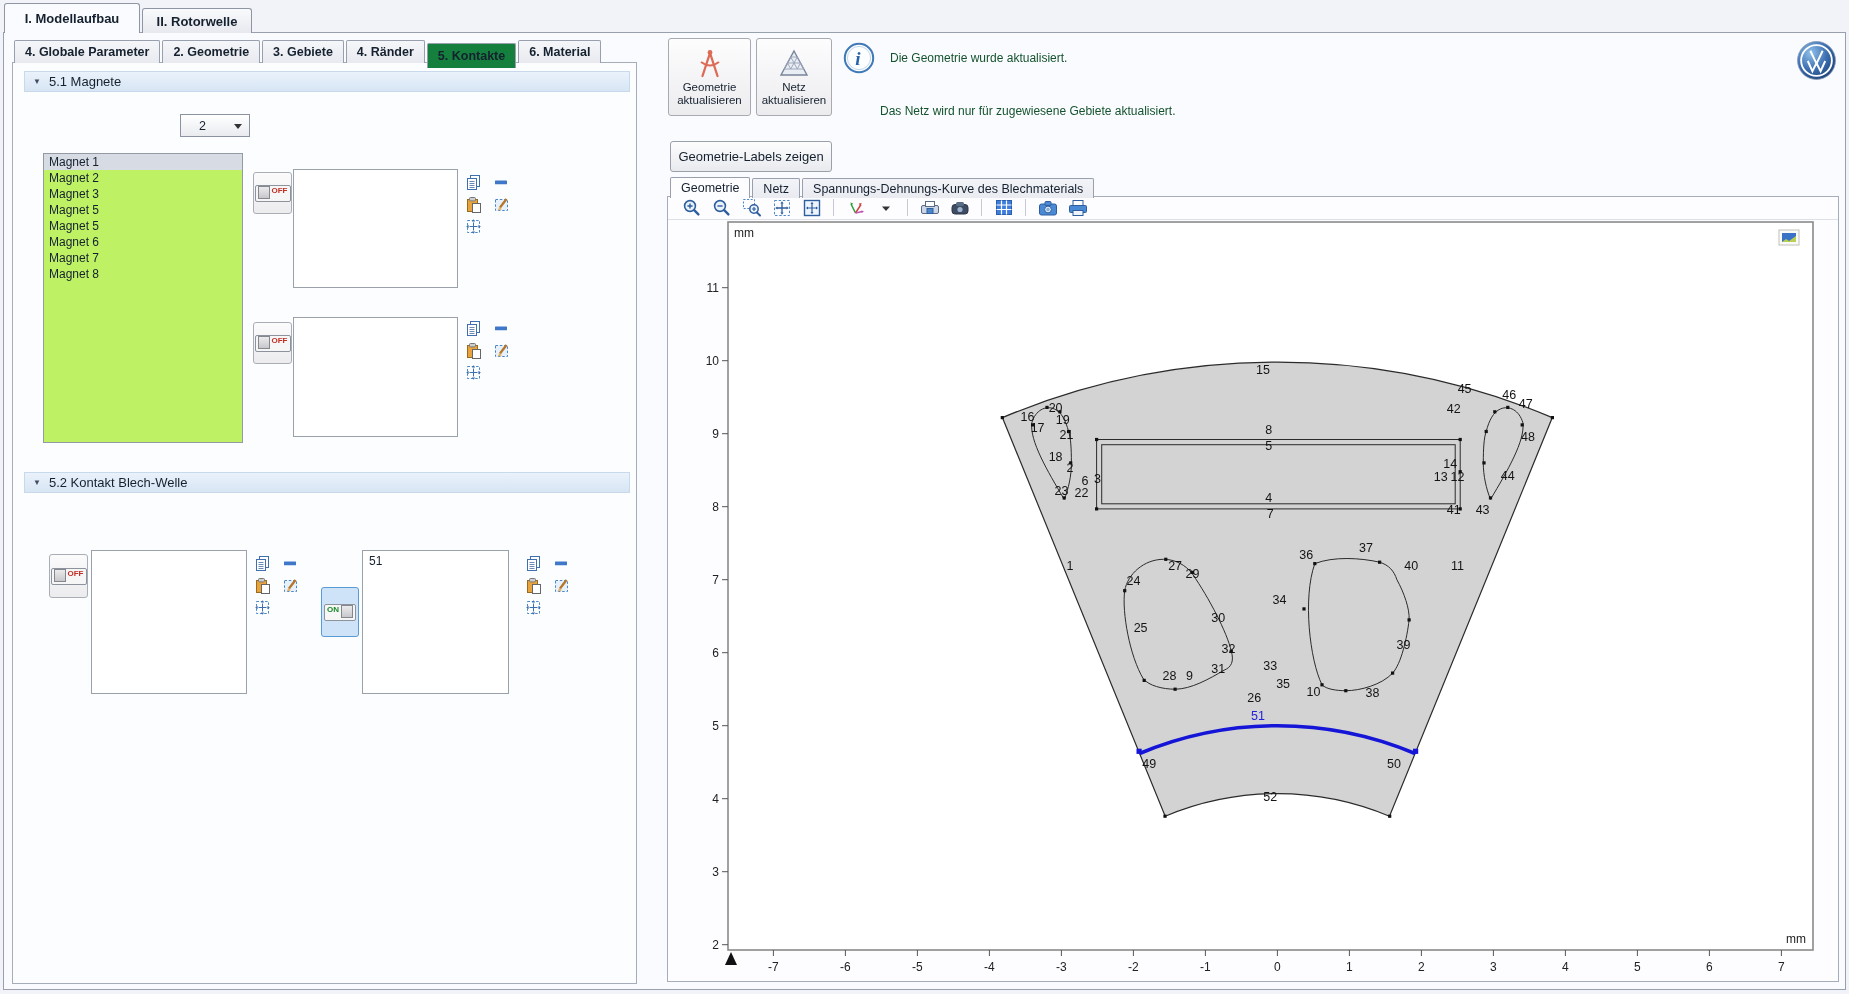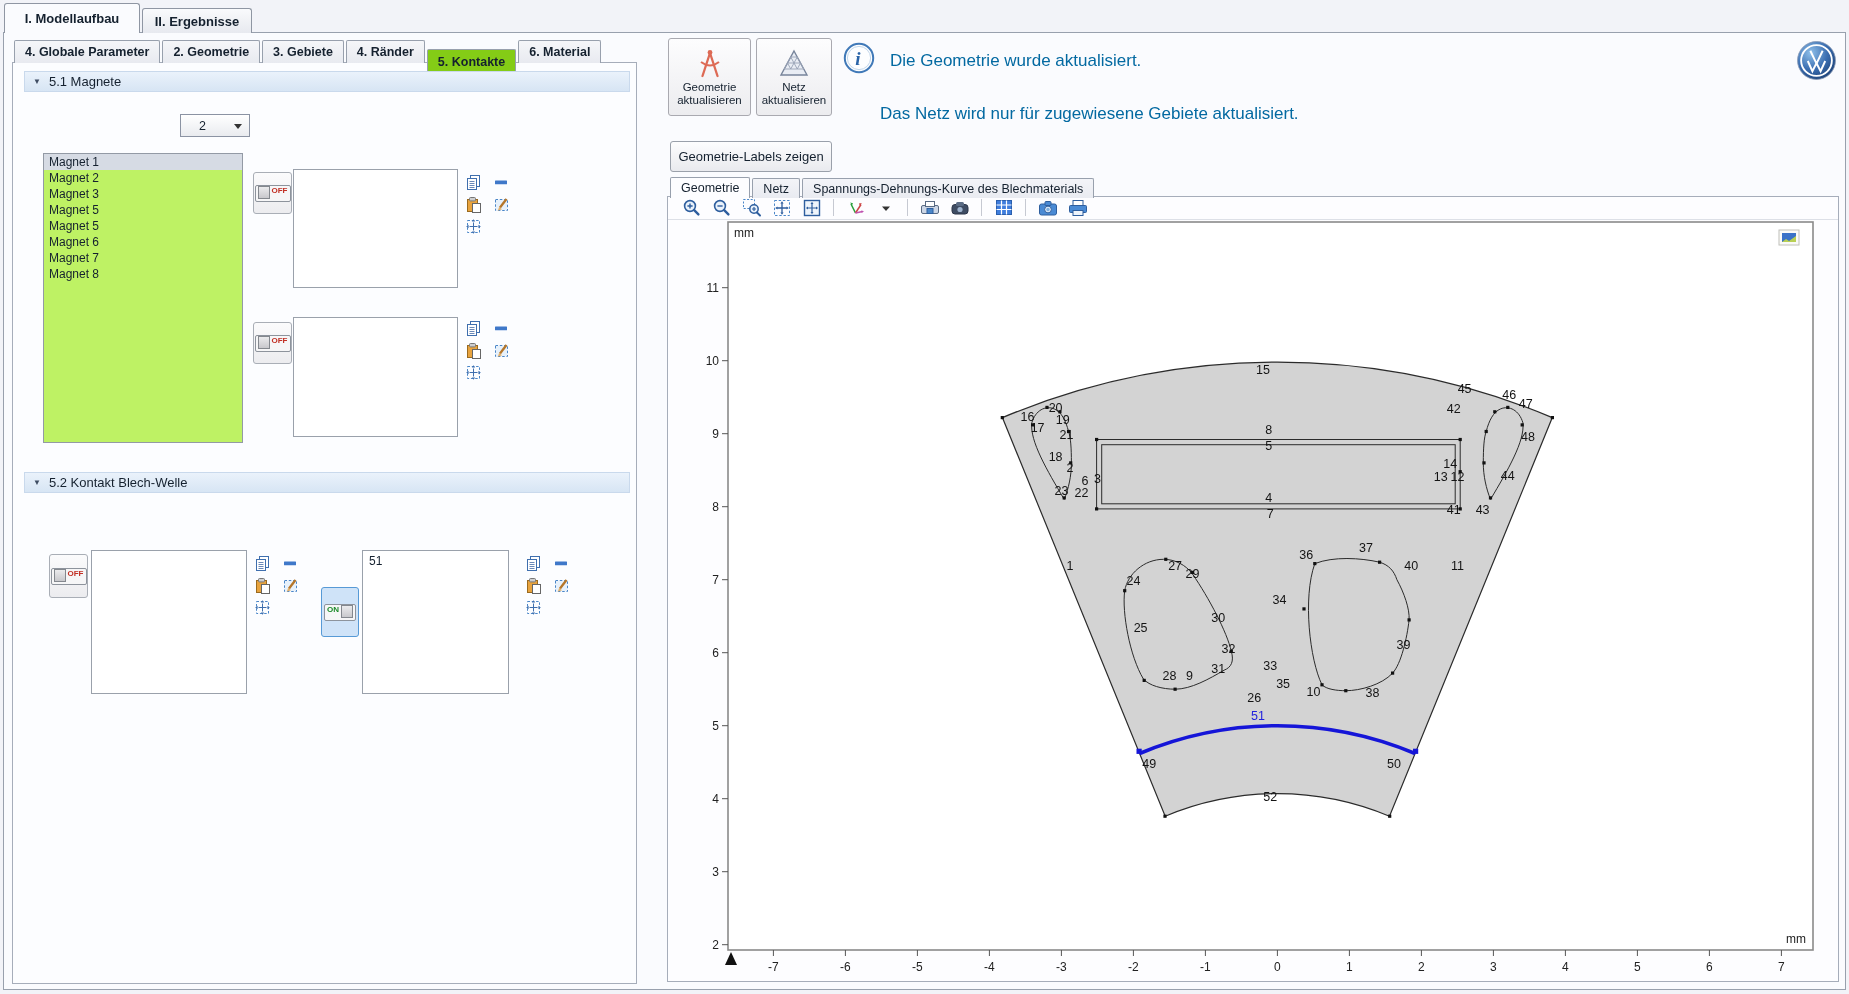--- a/index.html
+++ b/index.html
@@ -10,21 +10,21 @@
   .page-box{left:3px;top:32px;width:1843px;height:958px;background:#fafbfe;border:1px solid #98a0ad}
   .tab-main{border:1px solid #8f96a3;border-bottom:none;background:linear-gradient(#f9fafc,#e7e9ef);
             font-weight:bold;font-size:13px;display:flex;align-items:center;justify-content:center;
             border-radius:3px 3px 0 0;z-index:3}
   .tab-main.active{background:#fafbfe;z-index:4}
   
   .subtab-row{left:14px;top:39px;height:24px;display:flex;z-index:3}
   .subtab{border:1px solid #98a0ad;border-bottom:none;background:linear-gradient(#f5f6f9,#e8eaf0);
           font-weight:bold;font-size:12.5px;padding:0 10px;display:flex;align-items:center;
           margin-right:2px;height:22px;margin-top:1px;border-radius:2px 2px 0 0;cursor:pointer}
-  .subtab.active{background:#84cc16;height:24px;margin-top:10px}
+  .subtab.active{background:#15803d;height:24px;margin-top:4px}
   .left-box{left:12px;top:62px;width:625px;height:922px;border:1px solid #a6adba;background:#fcfdff;z-index:2}
   
   .sect{height:21px;width:606px;left:24px;background:linear-gradient(#eaf2fb,#d7e5f4);
         border:1px solid #c9d9ec;display:flex;align-items:center;font-size:13px;padding-left:8px;z-index:3}
   .sect .arr{font-size:8px;color:#3f4d63;margin-right:8px}
   .lbl{font-size:12.5px}
   .boxtitle{font-size:12.5px;text-align:center}
   
   .mlist{left:43px;top:153px;width:200px;height:290px;background:#bef264;border:1px solid #939aa5;z-index:3;overflow:hidden}
   .mrow{height:16px;line-height:16px;font-size:12px;padding-left:5px;cursor:pointer}
@@ -46,21 +46,21 @@
   .offtxt{color:#c23025;font-size:8px;font-weight:bold}
   .ontxt{color:#1a8a28;font-size:8px;font-weight:bold}
   
   .icon-grid{display:flex;flex-direction:column;gap:3px;z-index:3}
   .icon-row{display:flex;gap:9px;align-items:center}
   .ibtn{width:19px;height:19px;display:flex;align-items:center;justify-content:center;cursor:pointer}
   
   .updbtn{width:83px;height:78px;border:1px solid #a9a9b0;border-radius:3px;
           background:linear-gradient(#fdfdfe,#ececef);display:flex;flex-direction:column;align-items:center;
           padding-top:6px;font-size:11.5px;line-height:13px;text-align:center;cursor:pointer;z-index:3}
-  .info-text{font-size:17px;color:#0369a1;z-index:3}
+  .info-text{font-size:12px;color:#14532d;z-index:3}
   .pushbtn{width:162px;height:31px;border:1px solid #9aa0aa;border-radius:3px;
            background:linear-gradient(#fdfdfe,#e9eaee);font-size:13px;display:flex;align-items:center;
            justify-content:center;cursor:pointer;z-index:3}
   .vtab-row{left:670px;top:177px;height:20px;display:flex;z-index:3}
   .vtab{border:1px solid #98a0ad;border-bottom:none;background:linear-gradient(#f3f4f8,#e9ebf1);
         font-size:12.5px;padding:0 10px;display:flex;align-items:center;margin-right:2px;height:19px;
         margin-top:1px;border-radius:2px 2px 0 0;cursor:pointer}
   .vtab.active{background:#fdfdff;height:20px;margin-top:0}
   .plot-box{left:667px;top:196px;width:1172px;height:786px;border:1px solid #a6adba;background:#fdfdff;z-index:2}
   .tb{left:681px;top:197px;height:21px;display:flex;align-items:center;gap:9px;z-index:3}
@@ -72,21 +72,21 @@
 </style>
 </head>
 <body>
 
 <div class="abs page-box"></div>
 
 <div class="abs tab-main active" style="left:4px;top:3px;width:136px;height:30px">
   <span>I. Modellaufbau</span>
 </div>
 <div class="abs tab-main" style="left:142px;top:8px;width:110px;height:25px">
-  <span>II. Ergebnisse</span>
+  <span>II. Rotorwelle</span>
 </div>
 
 <div class="abs subtab-row" id="subtabs">
     <div class="subtab">4. Globale Parameter</div>
     <div class="subtab">2. Geometrie</div>
     <div class="subtab">3. Gebiete</div>
     <div class="subtab">4. Ränder</div>
     <div class="subtab active">5. Kontakte</div>
     <div class="subtab">6. Material</div>
   </div>

